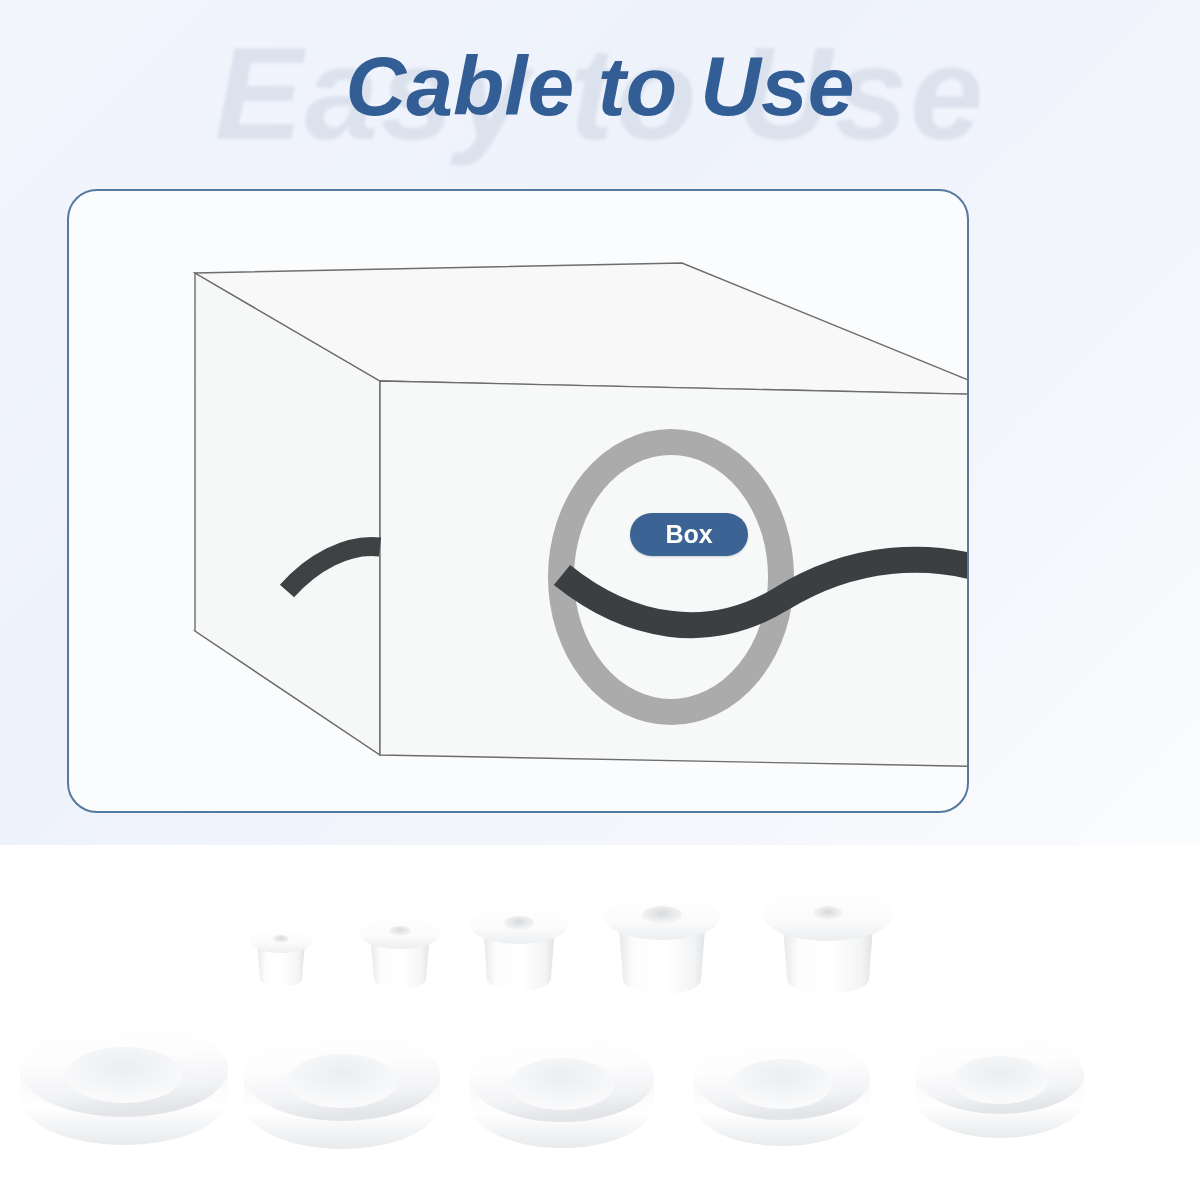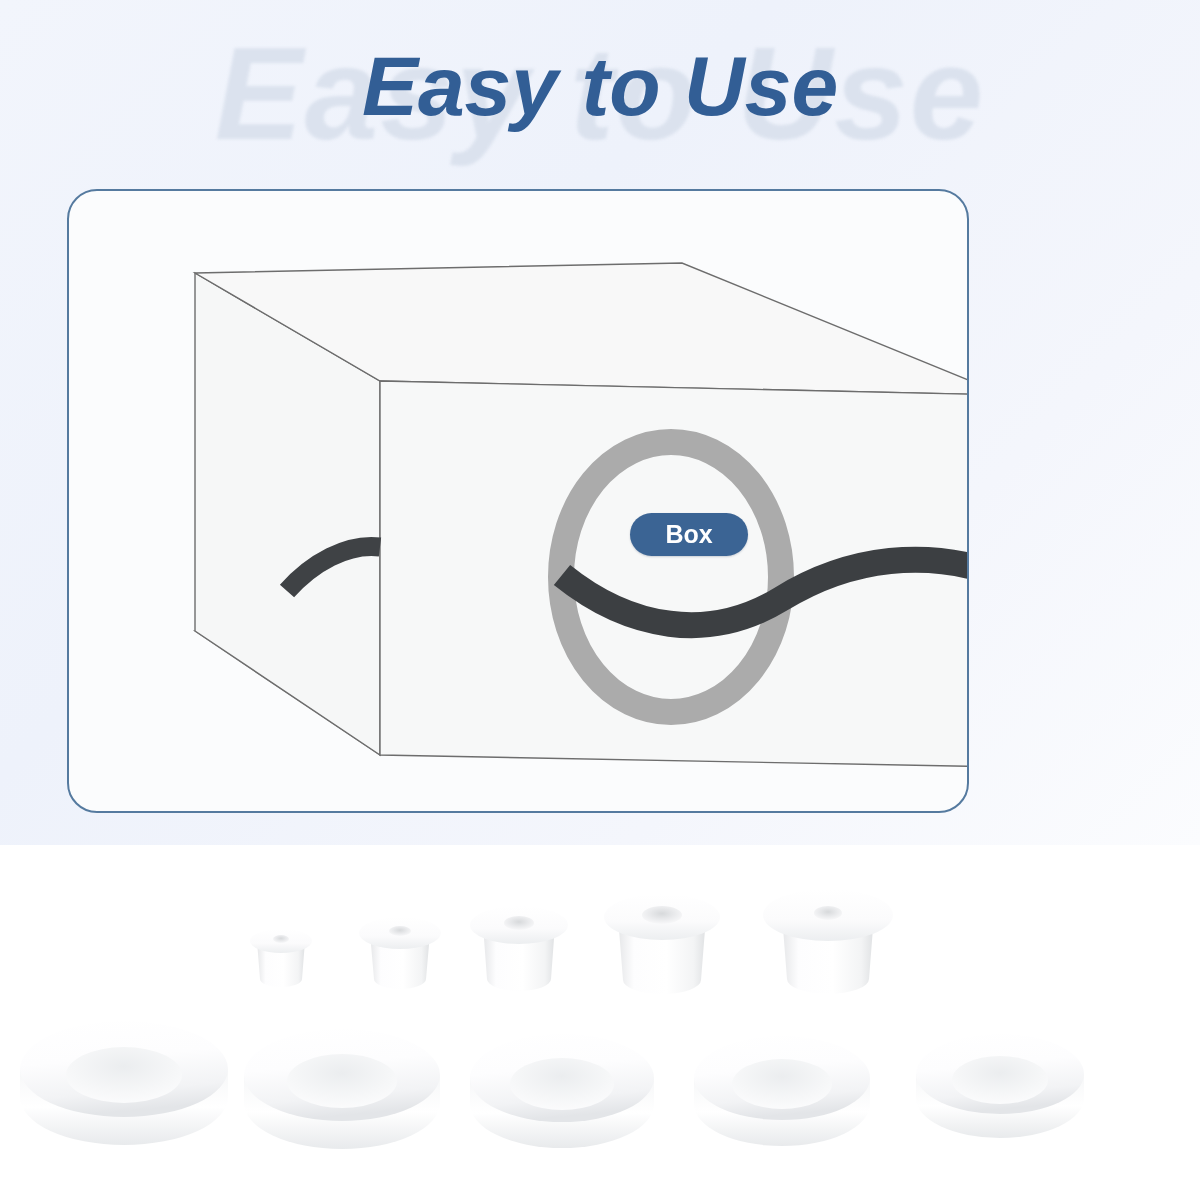--- a/index.html
+++ b/index.html
@@ -79,21 +79,21 @@
   .prod-svg{ position:absolute; left:0; top:0; }
 </style>
 </head>
 <body>
 
 <div class="bg-top"></div>
 <div class="bg-bottom"></div>
 
 <div class="title-wrap">
   <div class="title-ghost">Easy to Use</div>
-  <div class="title-main">Easy to Use</div>
+  <div class="title-main">Cable to Use</div>
 </div>
 
 <div class="card">
 
   <svg class="card-svg" width="1066" height="624" viewBox="0 0 1066 624">
 
     <polygon points="126,440 311,440 311,564" fill="#cbcbcb" stroke="#8e8e8e" stroke-width="1.4"></polygon>
 
     <polygon points="126,82 311,190 311,564 126,440" fill="#f6f7f7" stroke="#6d6d6d" stroke-width="1.4"></polygon>
 

